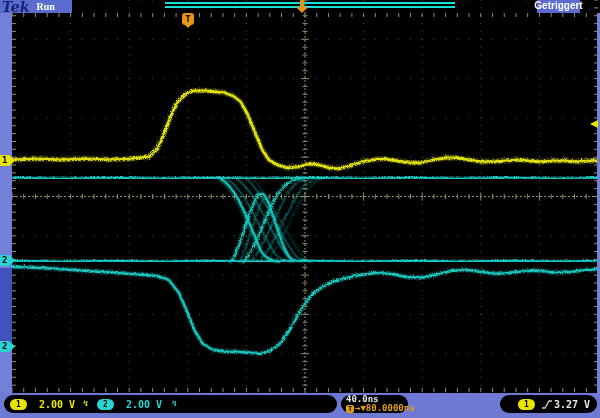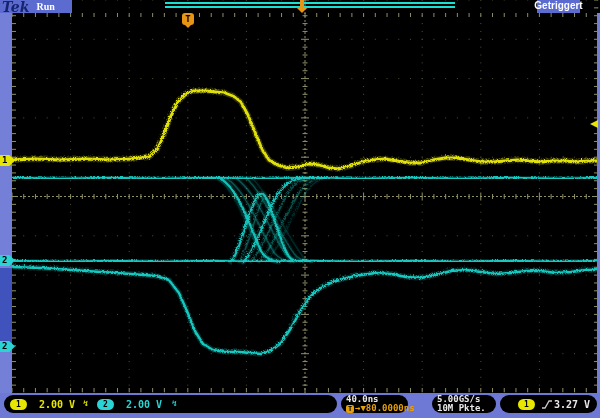--- a/index.html
+++ b/index.html
@@ -1585,26 +1585,20 @@
     <div class="tb-lines">
       <span class="v-white">40.0ns</span>
       <span class="orange">
           <span class="mini-t">T</span>
           <span>→▼</span>
           <span>80.0000ns</span>
         </span>
     </div>
   </div>
 
-  <div class="robox" style="left:432px;width:64px;">
-    <div class="tb-lines">
-      <span class="v-white">5.00GS/s</span>
-      <span class="v-white">10M Pkte.</span>
-    </div>
-  </div>
 
   <div class="robox" style="left:500px;width:97px;">
     <span class="badge b-yellow" style="margin-left:18px;">1</span>
     <svg width="12" height="12" style="margin-left:6px;">
       <path d="M1,10 H4 L8,3 H11" stroke="#cccccc" stroke-width="1.3" fill="none"></path>
     </svg>
     <span class="v-white" style="margin-left:auto;margin-right:7px;font-size:10px;">3.27 V</span>
   </div>
 
 </div>

